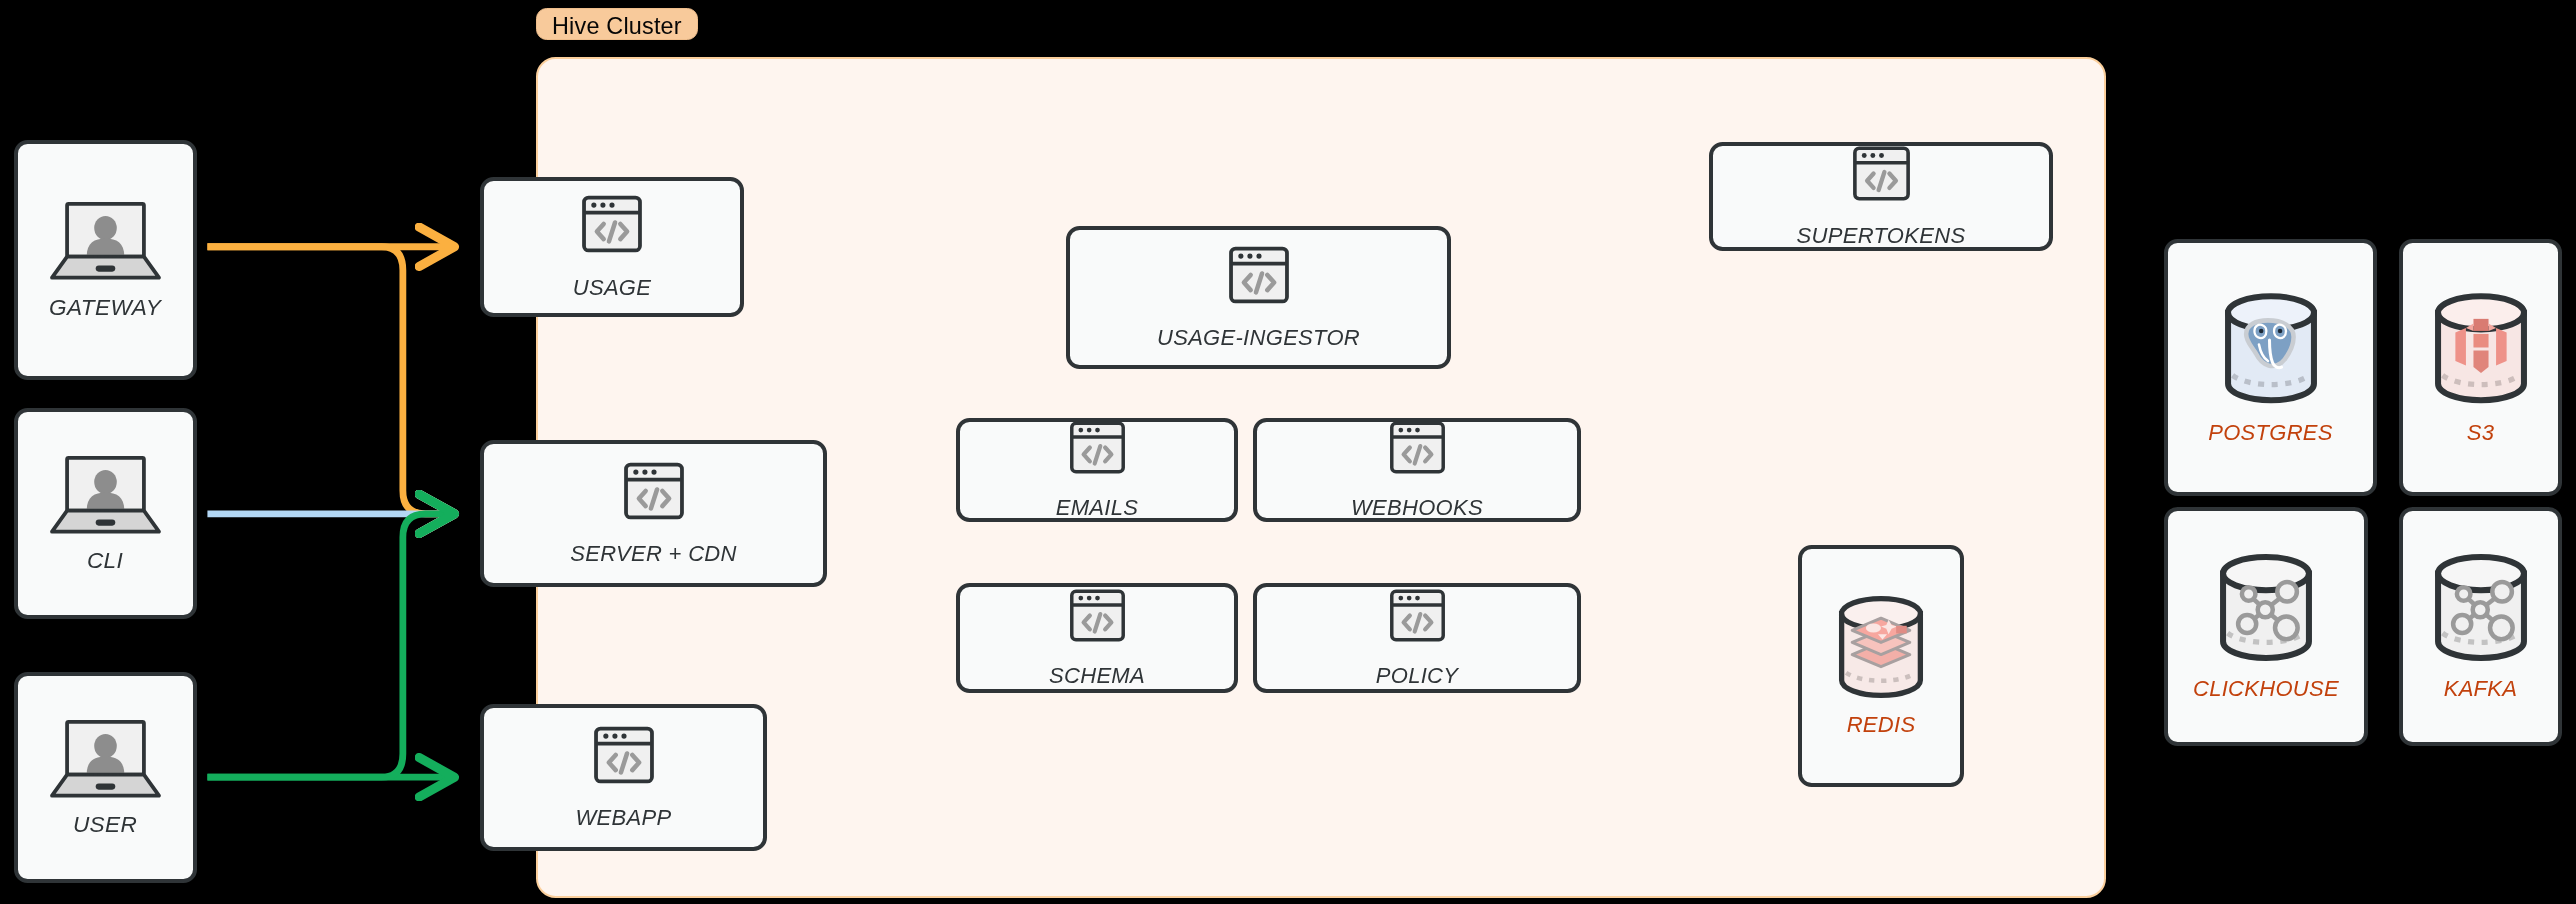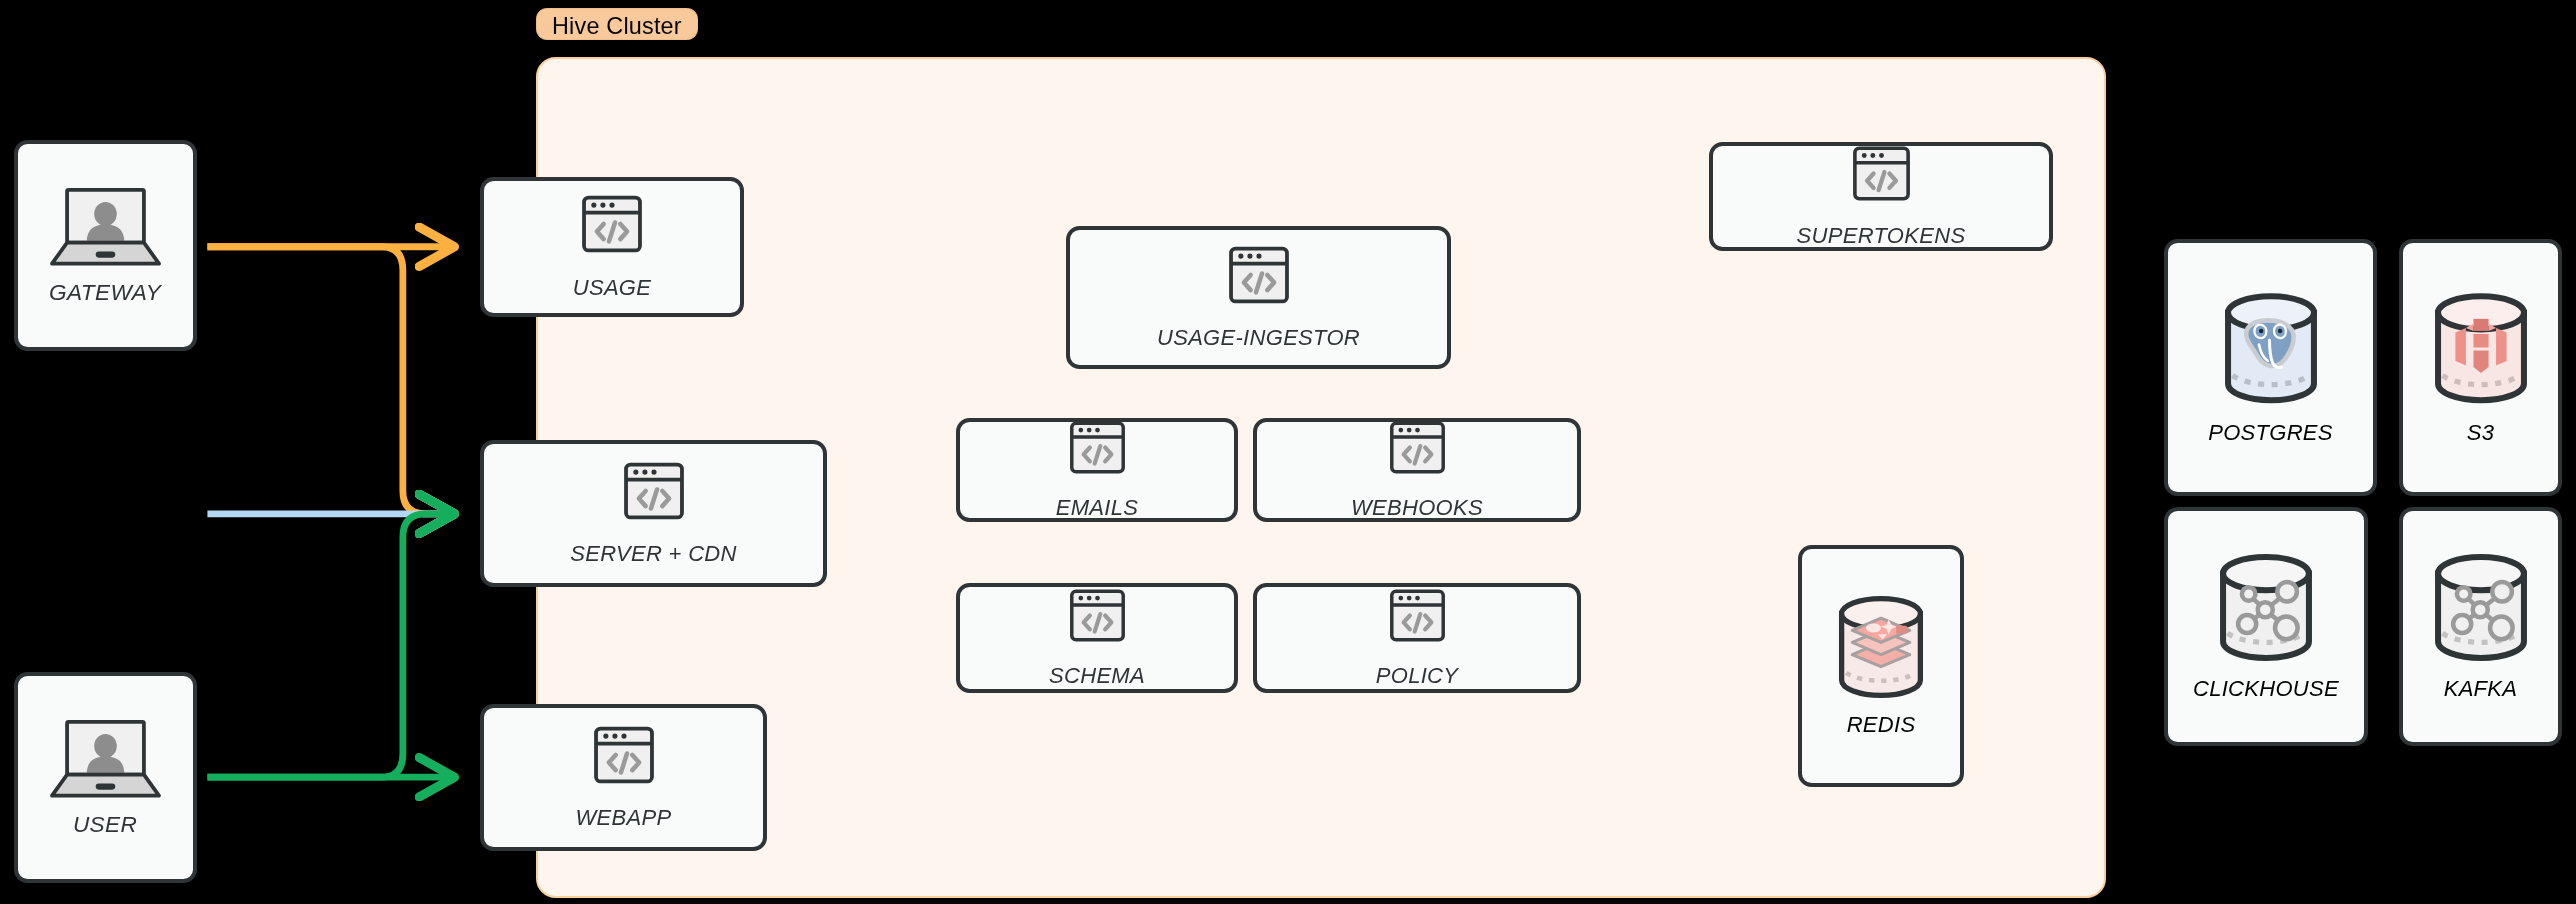--- a/index.html
+++ b/index.html
@@ -103,21 +103,21 @@
   .store-card {
     display: flex;
     flex-direction: column;
     align-items: center;
     justify-content: center;
     gap: 12px;
   }
   .store-card .card-label {
     font-style: italic;
     font-size: 22px;
-    color: #000000;
+    color: #c2410c;
     letter-spacing: 0.3px;
   }
 
   .icon-wrap { display: block; line-height: 0; }
 </style>
 </head>
 <body>
 
 <div id="stage">
 
@@ -141,34 +141,47 @@
     <path d="M 274,681 L 596,681" fill="none" stroke="#B3D7F5" stroke-width="9" stroke-linecap="butt" marker-end="url(#arrow-blue)"></path>
 
     <path d="M 274,1030 L 596,1030" fill="none" stroke="#14AE5C" stroke-width="9" stroke-linecap="butt" marker-end="url(#arrow-green)"></path>
 
     <path d="M 274,1030 L 505,1030 Q 533,1030 533,999 L 533,712 Q 533,681 563,681 L 596,681" fill="none" stroke="#14AE5C" stroke-width="9" stroke-linecap="butt" marker-end="url(#arrow-green)"></path>
   </svg>
 
   <div class="cluster-box"></div>
   <div class="cluster-badge">Hive Cluster</div>
 
-  <div class="card actor-card" style="left:13.6px; top:140px; width:183px; height:211px;">
+  <div class="card actor-card" style="left:13.6px; top:140px; width:183px; height:240px;">
     <span class="icon-wrap">
       <svg width="113" height="85" viewBox="0 0 150 112" xmlns="http://www.w3.org/2000/svg">
         <rect x="24" y="6" width="102" height="70" rx="2" fill="#F0F0F0" stroke="#2F3437" stroke-width="5"></rect>
         <ellipse cx="75" cy="38" rx="15" ry="16" fill="#8D8D8D"></ellipse>
         <path d="M50,76 C50,58 60,52 75,52 C90,52 100,58 100,76 Z" fill="#8D8D8D"></path>
         <path d="M24,76 L126,76 L146,104 L4,104 Z" fill="#D5D5D5" stroke="#2F3437" stroke-width="5" stroke-linejoin="round"></path>
         <rect x="62" y="88" width="26" height="8" rx="4" fill="#2F3437"></rect>
         <line x1="24" y1="76" x2="126" y2="76" stroke="#2F3437" stroke-width="3" stroke-dasharray="5 5"></line>
       </svg>
     </span>
     <span class="card-label">GATEWAY</span>
   </div>
 
+  <div class="card actor-card" style="left:13.6px; top:408px; width:183px; height:211px;">
+    <span class="icon-wrap">
+      <svg width="113" height="85" viewBox="0 0 150 112" xmlns="http://www.w3.org/2000/svg">
+        <rect x="24" y="6" width="102" height="70" rx="2" fill="#F0F0F0" stroke="#2F3437" stroke-width="5"></rect>
+        <ellipse cx="75" cy="38" rx="15" ry="16" fill="#8D8D8D"></ellipse>
+        <path d="M50,76 C50,58 60,52 75,52 C90,52 100,58 100,76 Z" fill="#8D8D8D"></path>
+        <path d="M24,76 L126,76 L146,104 L4,104 Z" fill="#D5D5D5" stroke="#2F3437" stroke-width="5" stroke-linejoin="round"></path>
+        <rect x="62" y="88" width="26" height="8" rx="4" fill="#2F3437"></rect>
+        <line x1="24" y1="76" x2="126" y2="76" stroke="#2F3437" stroke-width="3" stroke-dasharray="5 5"></line>
+      </svg>
+    </span>
+    <span class="card-label">CLI</span>
+  </div>
 
   <div class="card actor-card" style="left:13.6px; top:672px; width:183px; height:211px;">
     <span class="icon-wrap">
       <svg width="113" height="85" viewBox="0 0 150 112" xmlns="http://www.w3.org/2000/svg">
         <rect x="24" y="6" width="102" height="70" rx="2" fill="#F0F0F0" stroke="#2F3437" stroke-width="5"></rect>
         <ellipse cx="75" cy="38" rx="15" ry="16" fill="#8D8D8D"></ellipse>
         <path d="M50,76 C50,58 60,52 75,52 C90,52 100,58 100,76 Z" fill="#8D8D8D"></path>
         <path d="M24,76 L126,76 L146,104 L4,104 Z" fill="#D5D5D5" stroke="#2F3437" stroke-width="5" stroke-linejoin="round"></path>
         <rect x="62" y="88" width="26" height="8" rx="4" fill="#2F3437"></rect>
         <line x1="24" y1="76" x2="126" y2="76" stroke="#2F3437" stroke-width="3" stroke-dasharray="5 5"></line>

